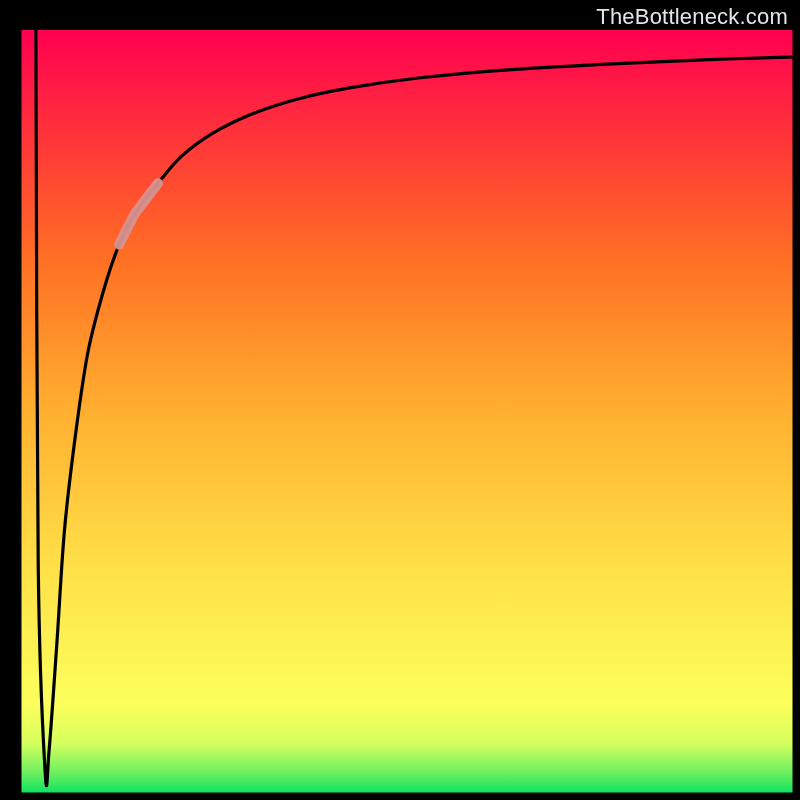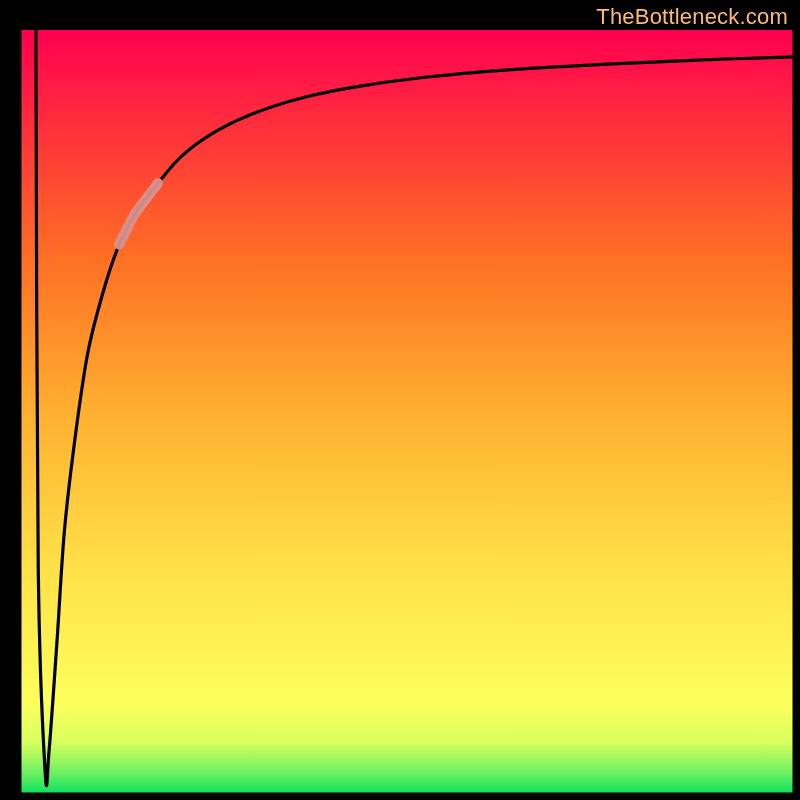--- a/index.html
+++ b/index.html
@@ -13,21 +13,21 @@
   }
   .chart-wrap {
     position: relative;
     width: 800px;
     height: 800px;
   }
   .watermark {
     position: absolute;
     top: 4px;
     right: 12px;
-    color: #fdba74;
+    color: #e5e5e5;
     font-size: 22px;
     font-weight: 400;
     letter-spacing: 0.2px;
     z-index: 3;
     pointer-events: none;
   }
   svg.plot {
     position: absolute;
     inset: 0;
     width: 800px;

